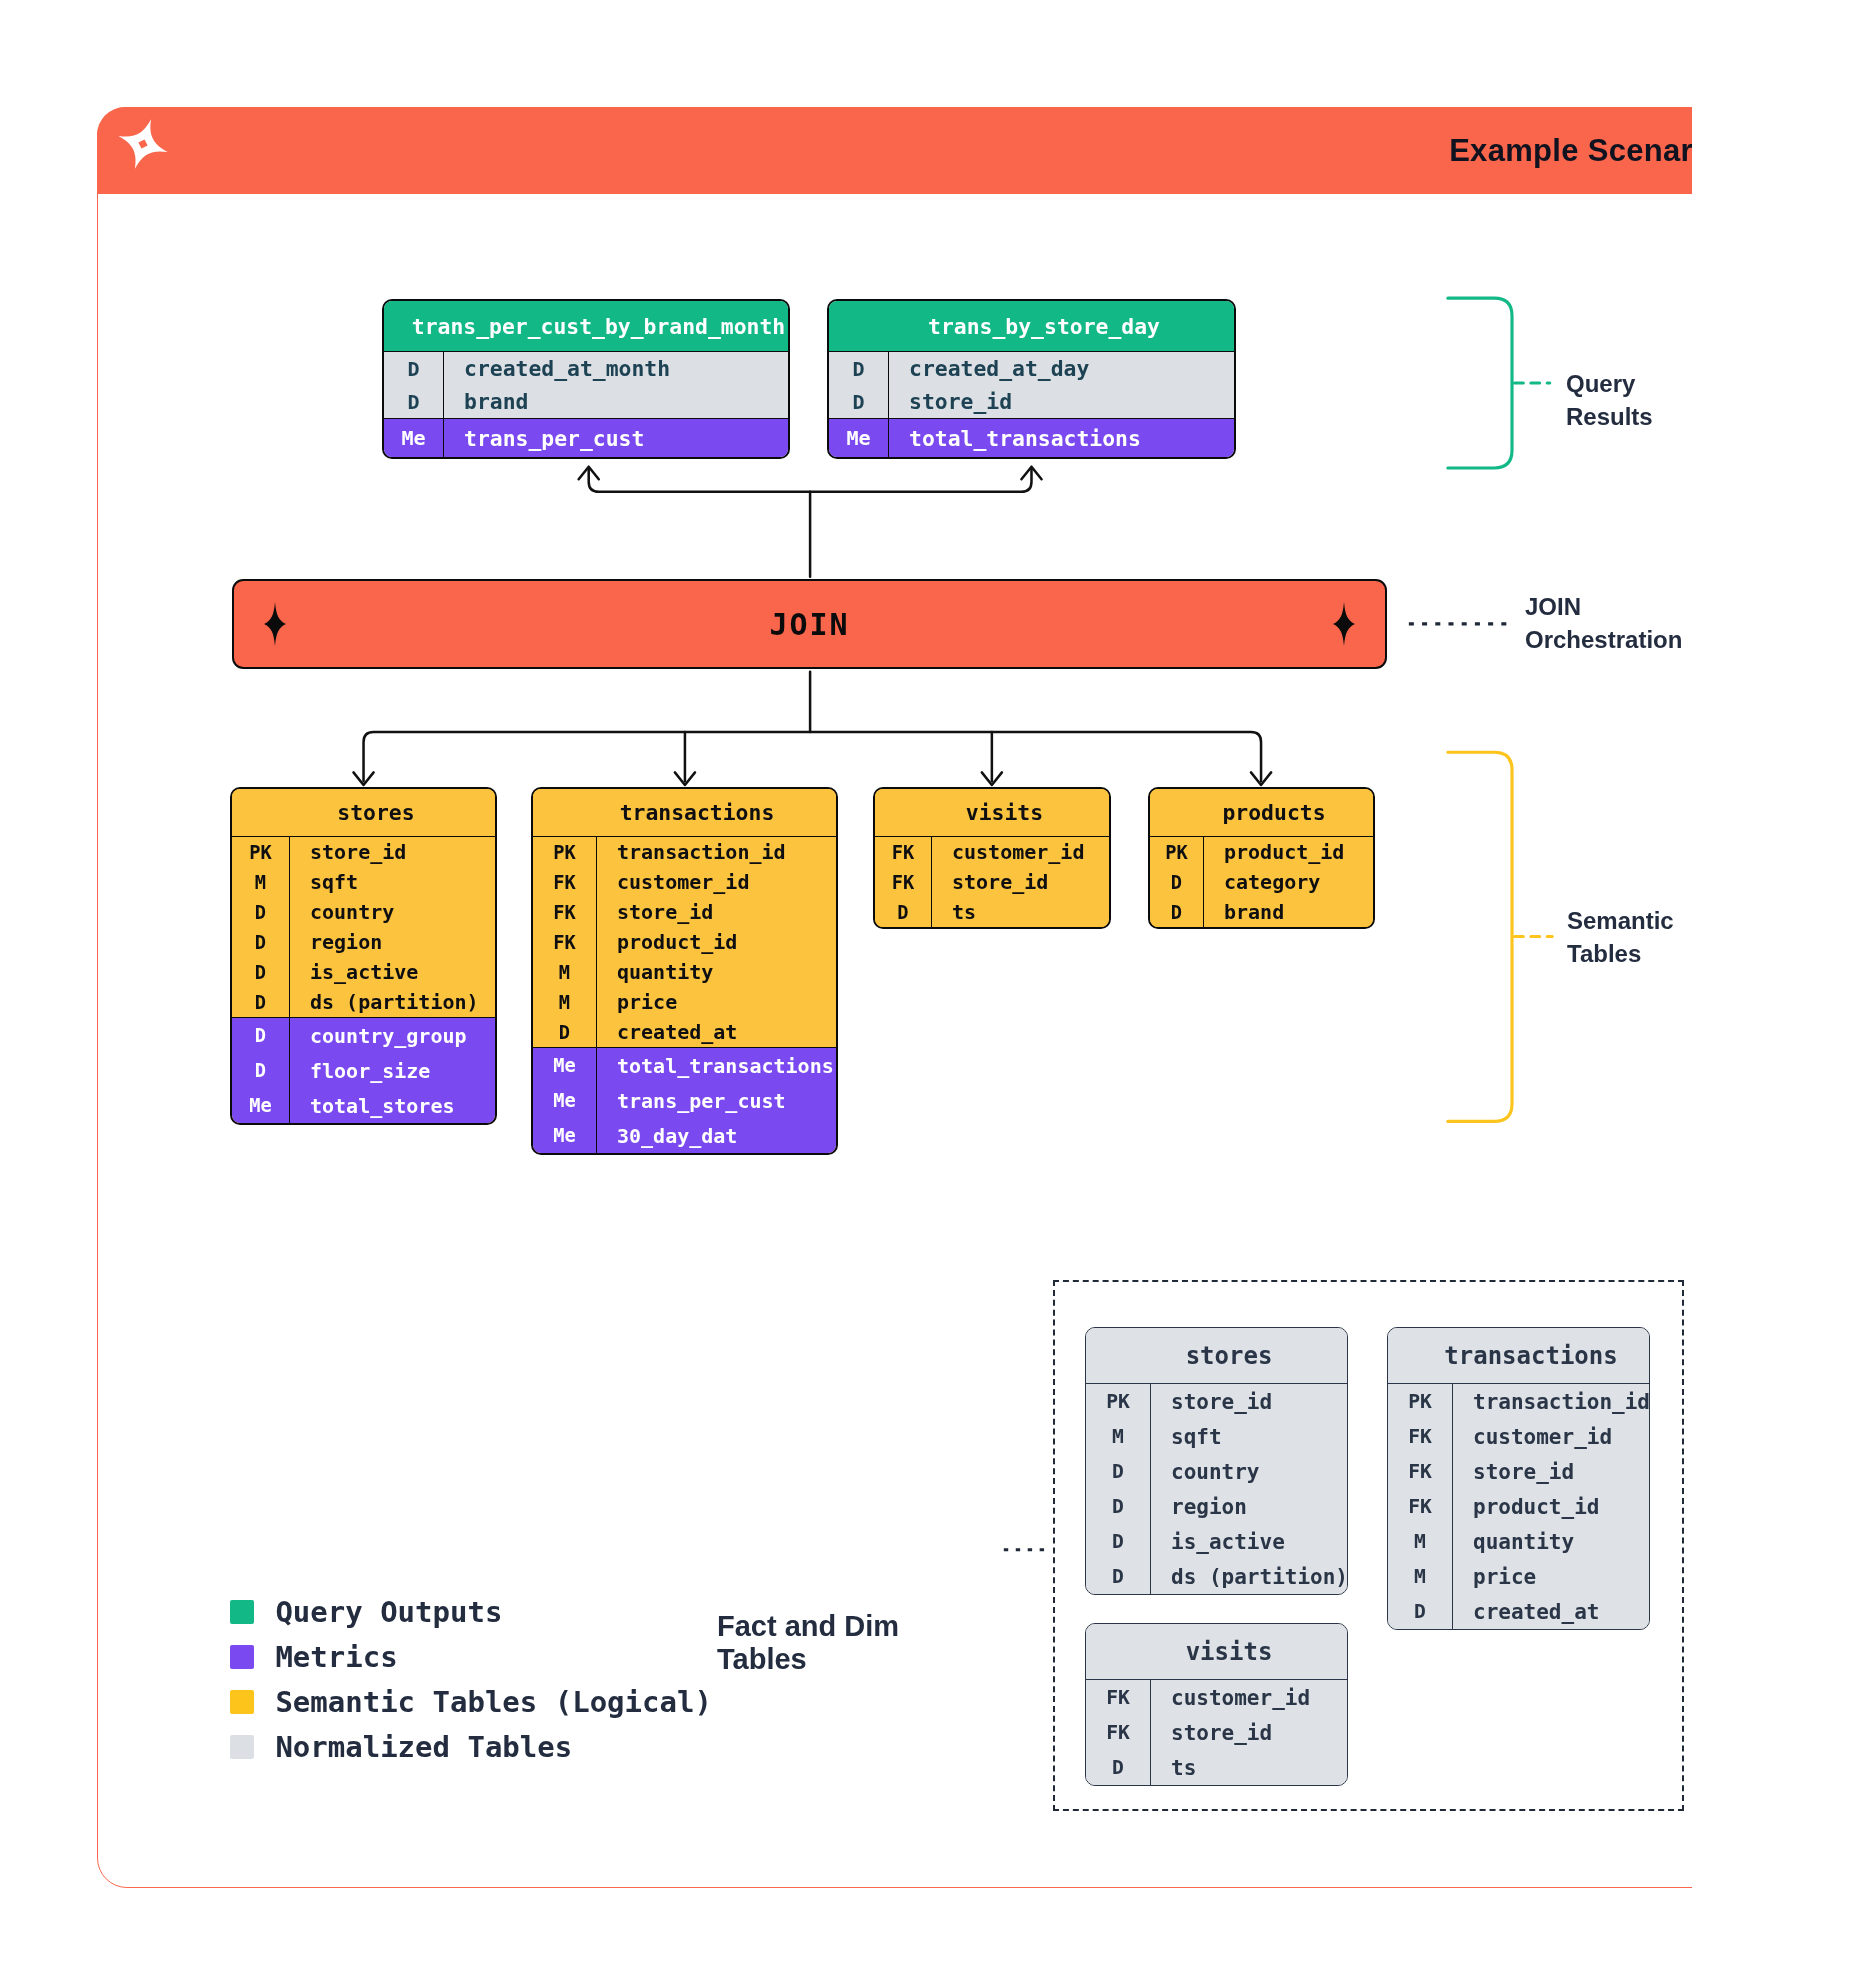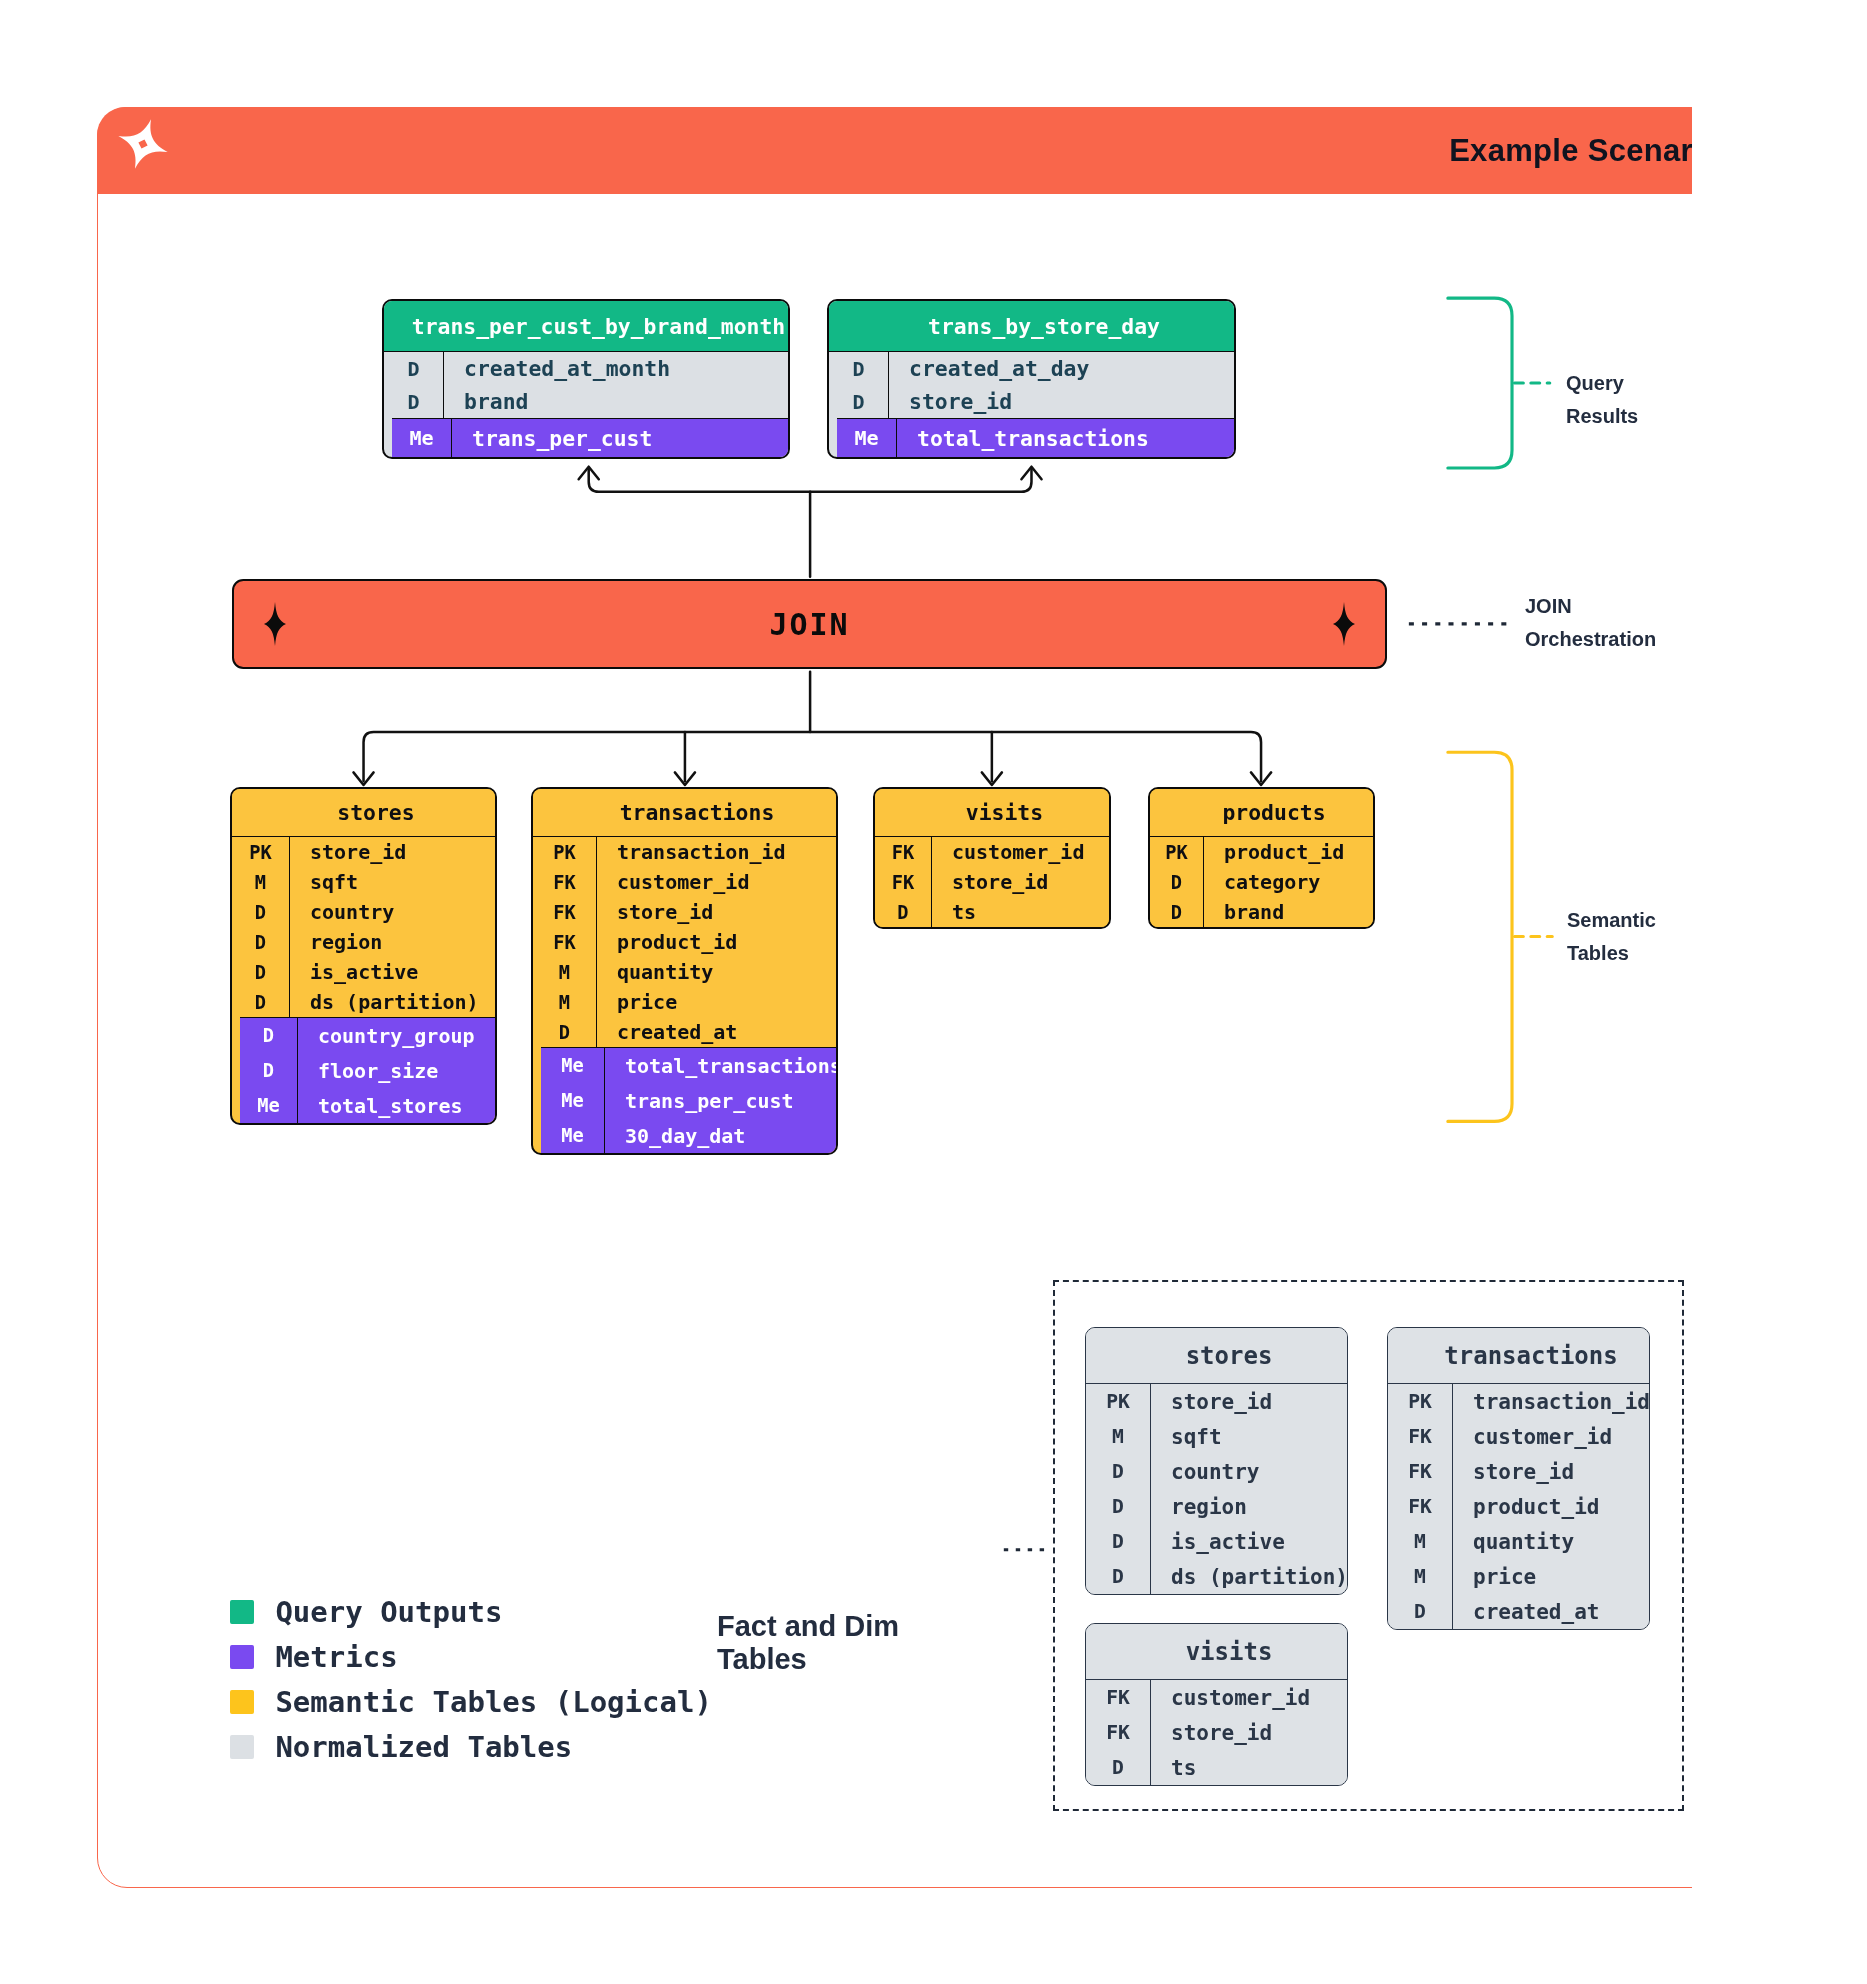--- a/index.html
+++ b/index.html
@@ -17,21 +17,21 @@
 
   
   .tbl{position:absolute;box-sizing:border-box;border:2.5px solid var(--line,#000);
        border-radius:10px;overflow:hidden;background:var(--body-bg);
        font-family:"DejaVu Sans Mono", monospace;font-weight:bold;}
   .tbl-hdr{height:var(--hdr-h);display:flex;align-items:center;justify-content:center;
        background:var(--hdr-bg);color:var(--hdr-color);border-bottom:1.9px solid var(--line);
        font-size:var(--hdr-fs,22.6px);padding-left:25px;}
   .tbl-sec{display:flex;}
   .tbl-sec.body{background:var(--body-bg);color:var(--body-color);}
-  .tbl-sec.met{background:var(--met-bg);color:var(--met-color);border-top:1.9px solid var(--line);margin-left:8px;}
+  .tbl-sec.met{background:var(--met-bg);color:var(--met-color);border-top:1.9px solid var(--line);}
   .keys{width:var(--key-w);border-right:1.9px solid var(--line);display:flex;flex-direction:column;
         box-sizing:border-box;flex:none;}
   .names{flex:1;display:flex;flex-direction:column;min-width:0;}
   .keys>div{height:var(--rh);display:flex;align-items:center;justify-content:center;
         font-size:calc(var(--fs) - 1.3px);}
   .names>div{height:var(--rh);display:flex;align-items:center;padding-left:20px;
         font-size:var(--fs);white-space:nowrap;}
   .met .keys>div,.met .names>div{height:var(--mrh,var(--rh));}
 
   .tbl-green{--hdr-bg:#12B886;--hdr-color:#ffffff;--body-bg:#DCE0E4;--body-color:#1D4254;
@@ -44,21 +44,21 @@
   
   .join-bar{position:absolute;left:232px;top:579px;width:1155px;height:90px;box-sizing:border-box;
        background:#F9664B;border:2.5px solid #0b0b0b;border-radius:11.3px;
        display:flex;align-items:center;justify-content:center;}
   .join-label{font-family:"DejaVu Sans Mono", monospace;font-weight:600;font-size:30px;
        color:#0b0b0b;letter-spacing:1.9px;}
   .join-diamond{position:absolute;top:50%;transform:translateY(-50%);width:24px;height:44px;}
   .join-diamond.left{left:29px;} .join-diamond.right{right:29px;}
 
   
-  .side-label{position:absolute;font-weight:bold;color:#232D3F;font-size:20px;line-height:33px;}
+  .side-label{position:absolute;font-weight:bold;color:#232D3F;font-size:24px;line-height:33px;}
   .fact-label{position:absolute;left:717px;top:1610px;width:277px;text-align:left;
        font-weight:bold;color:#232D3F;font-size:29px;}
 
   
   .dashed-box{position:absolute;left:1053px;top:1280px;width:631px;height:531px;
        border:2.5px dashed #1F2937;box-sizing:border-box;}
 
   
   .legend{position:absolute;left:230px;top:1599px;}
   .legend-item{display:flex;align-items:center;height:25px;margin-bottom:20px;}

